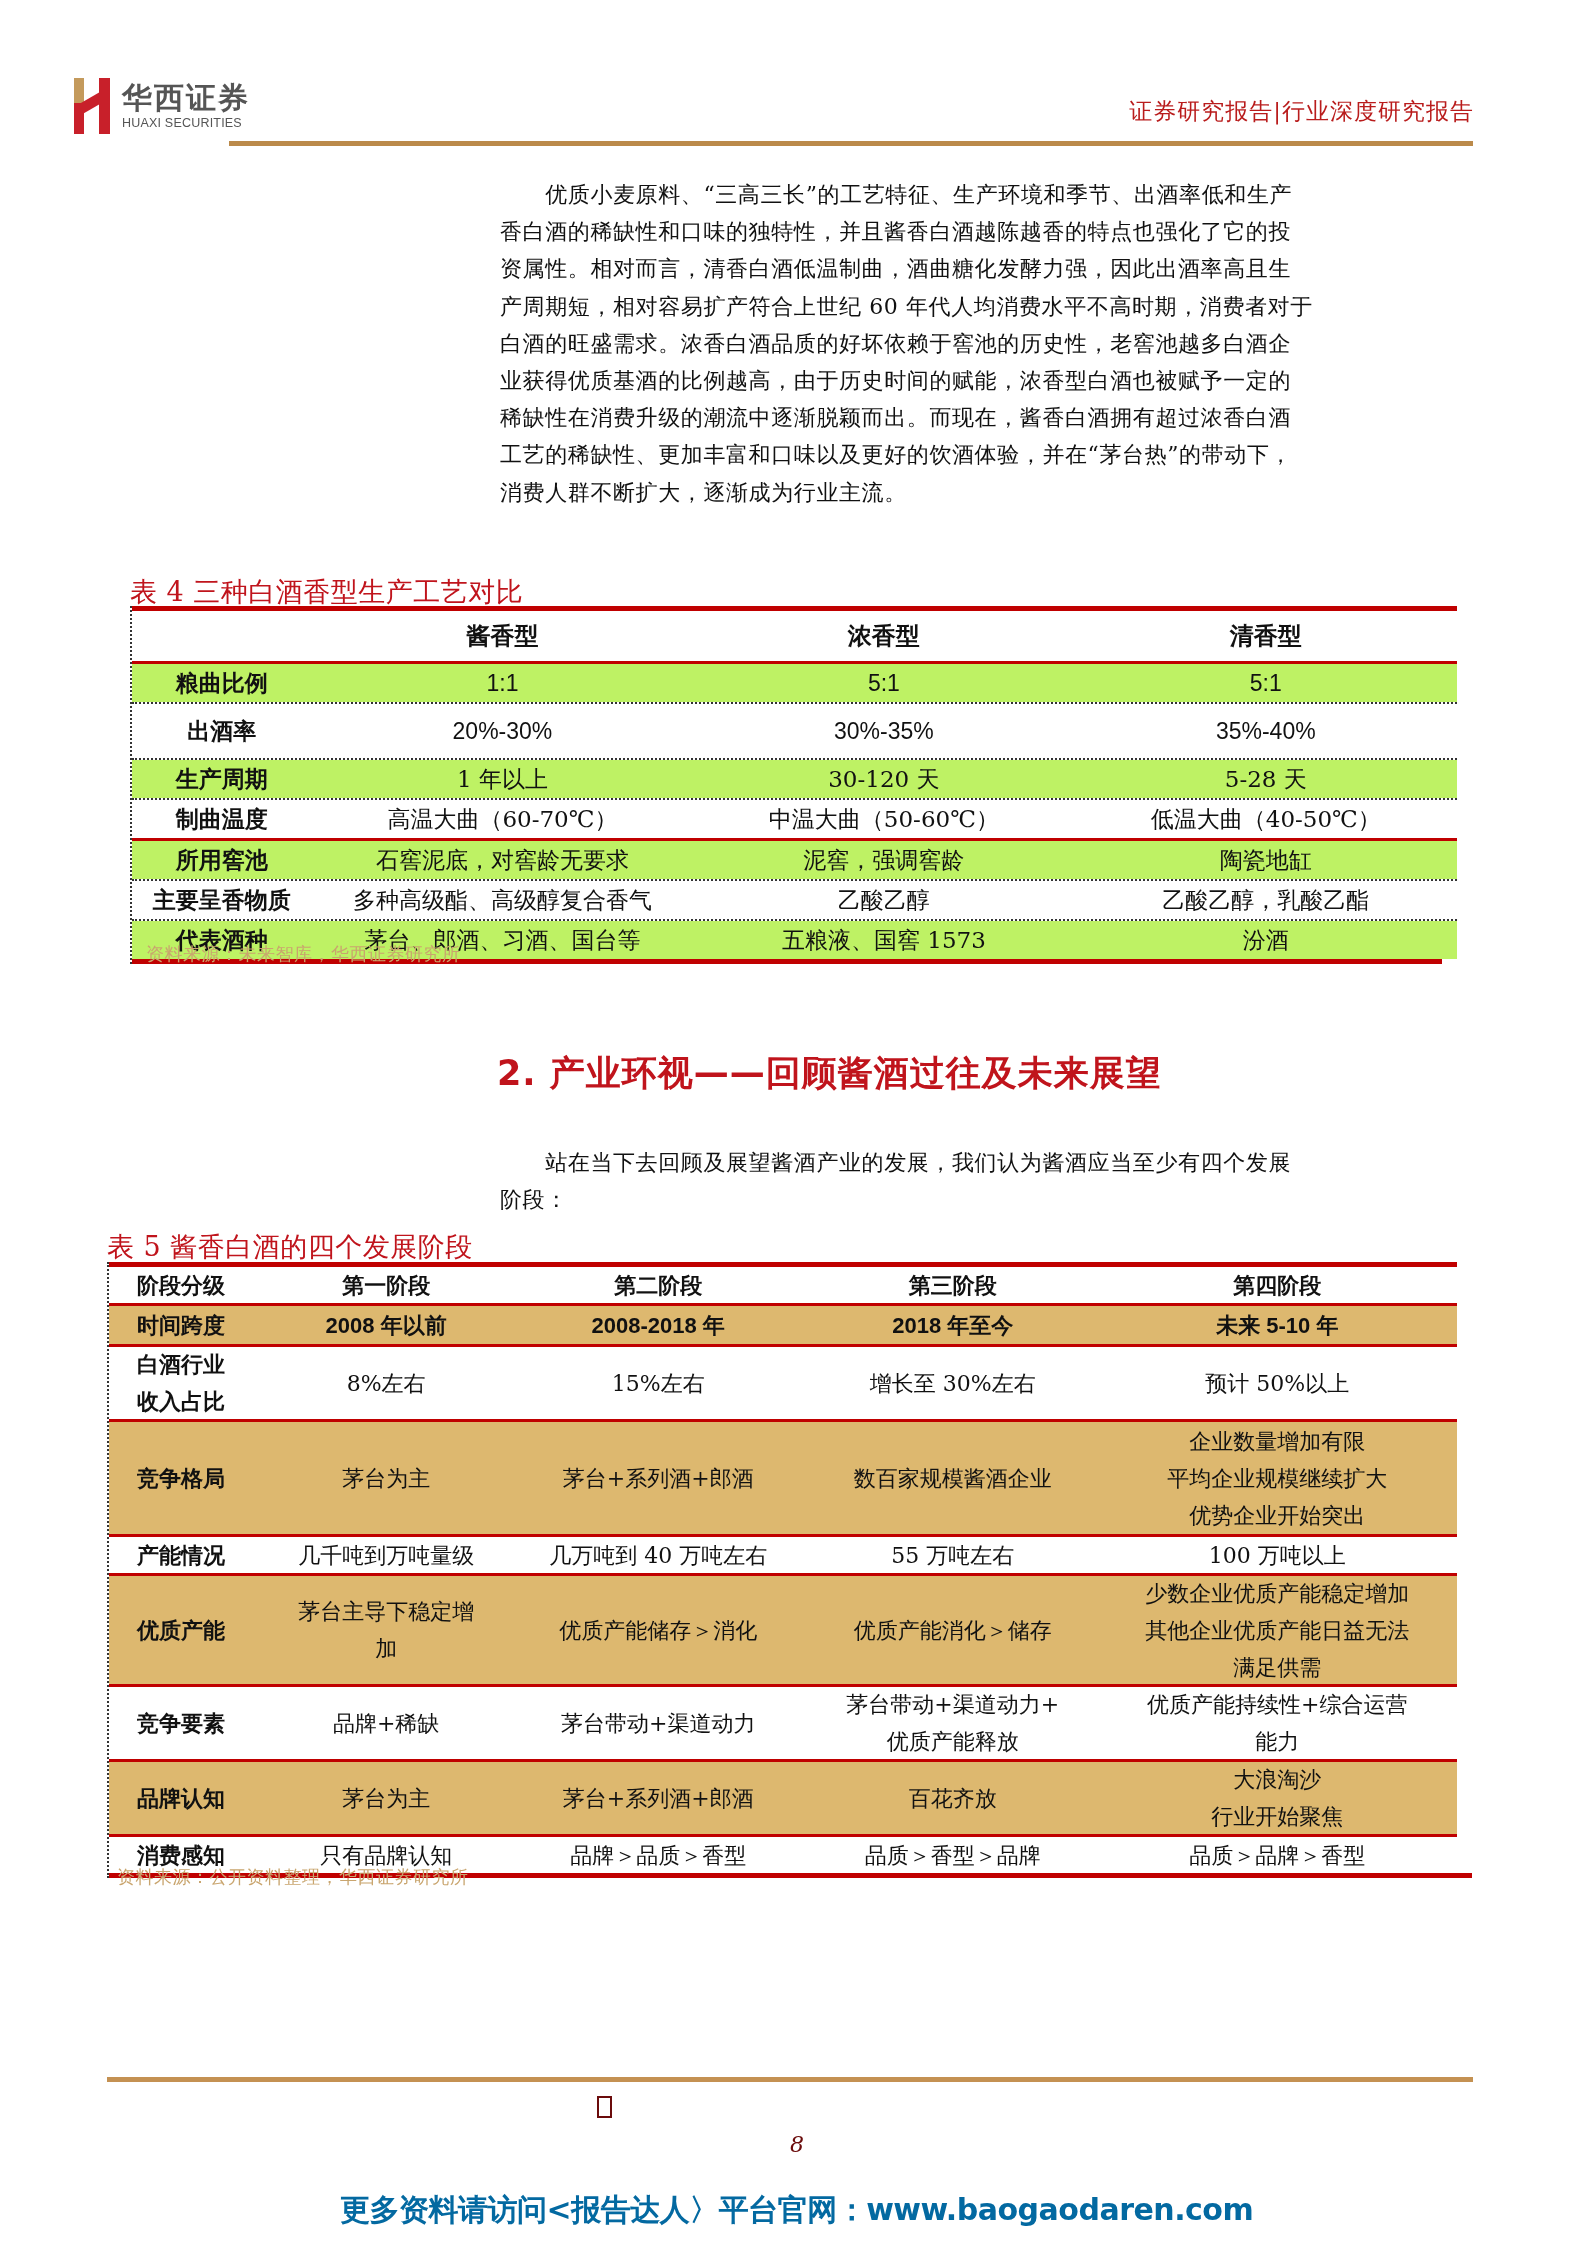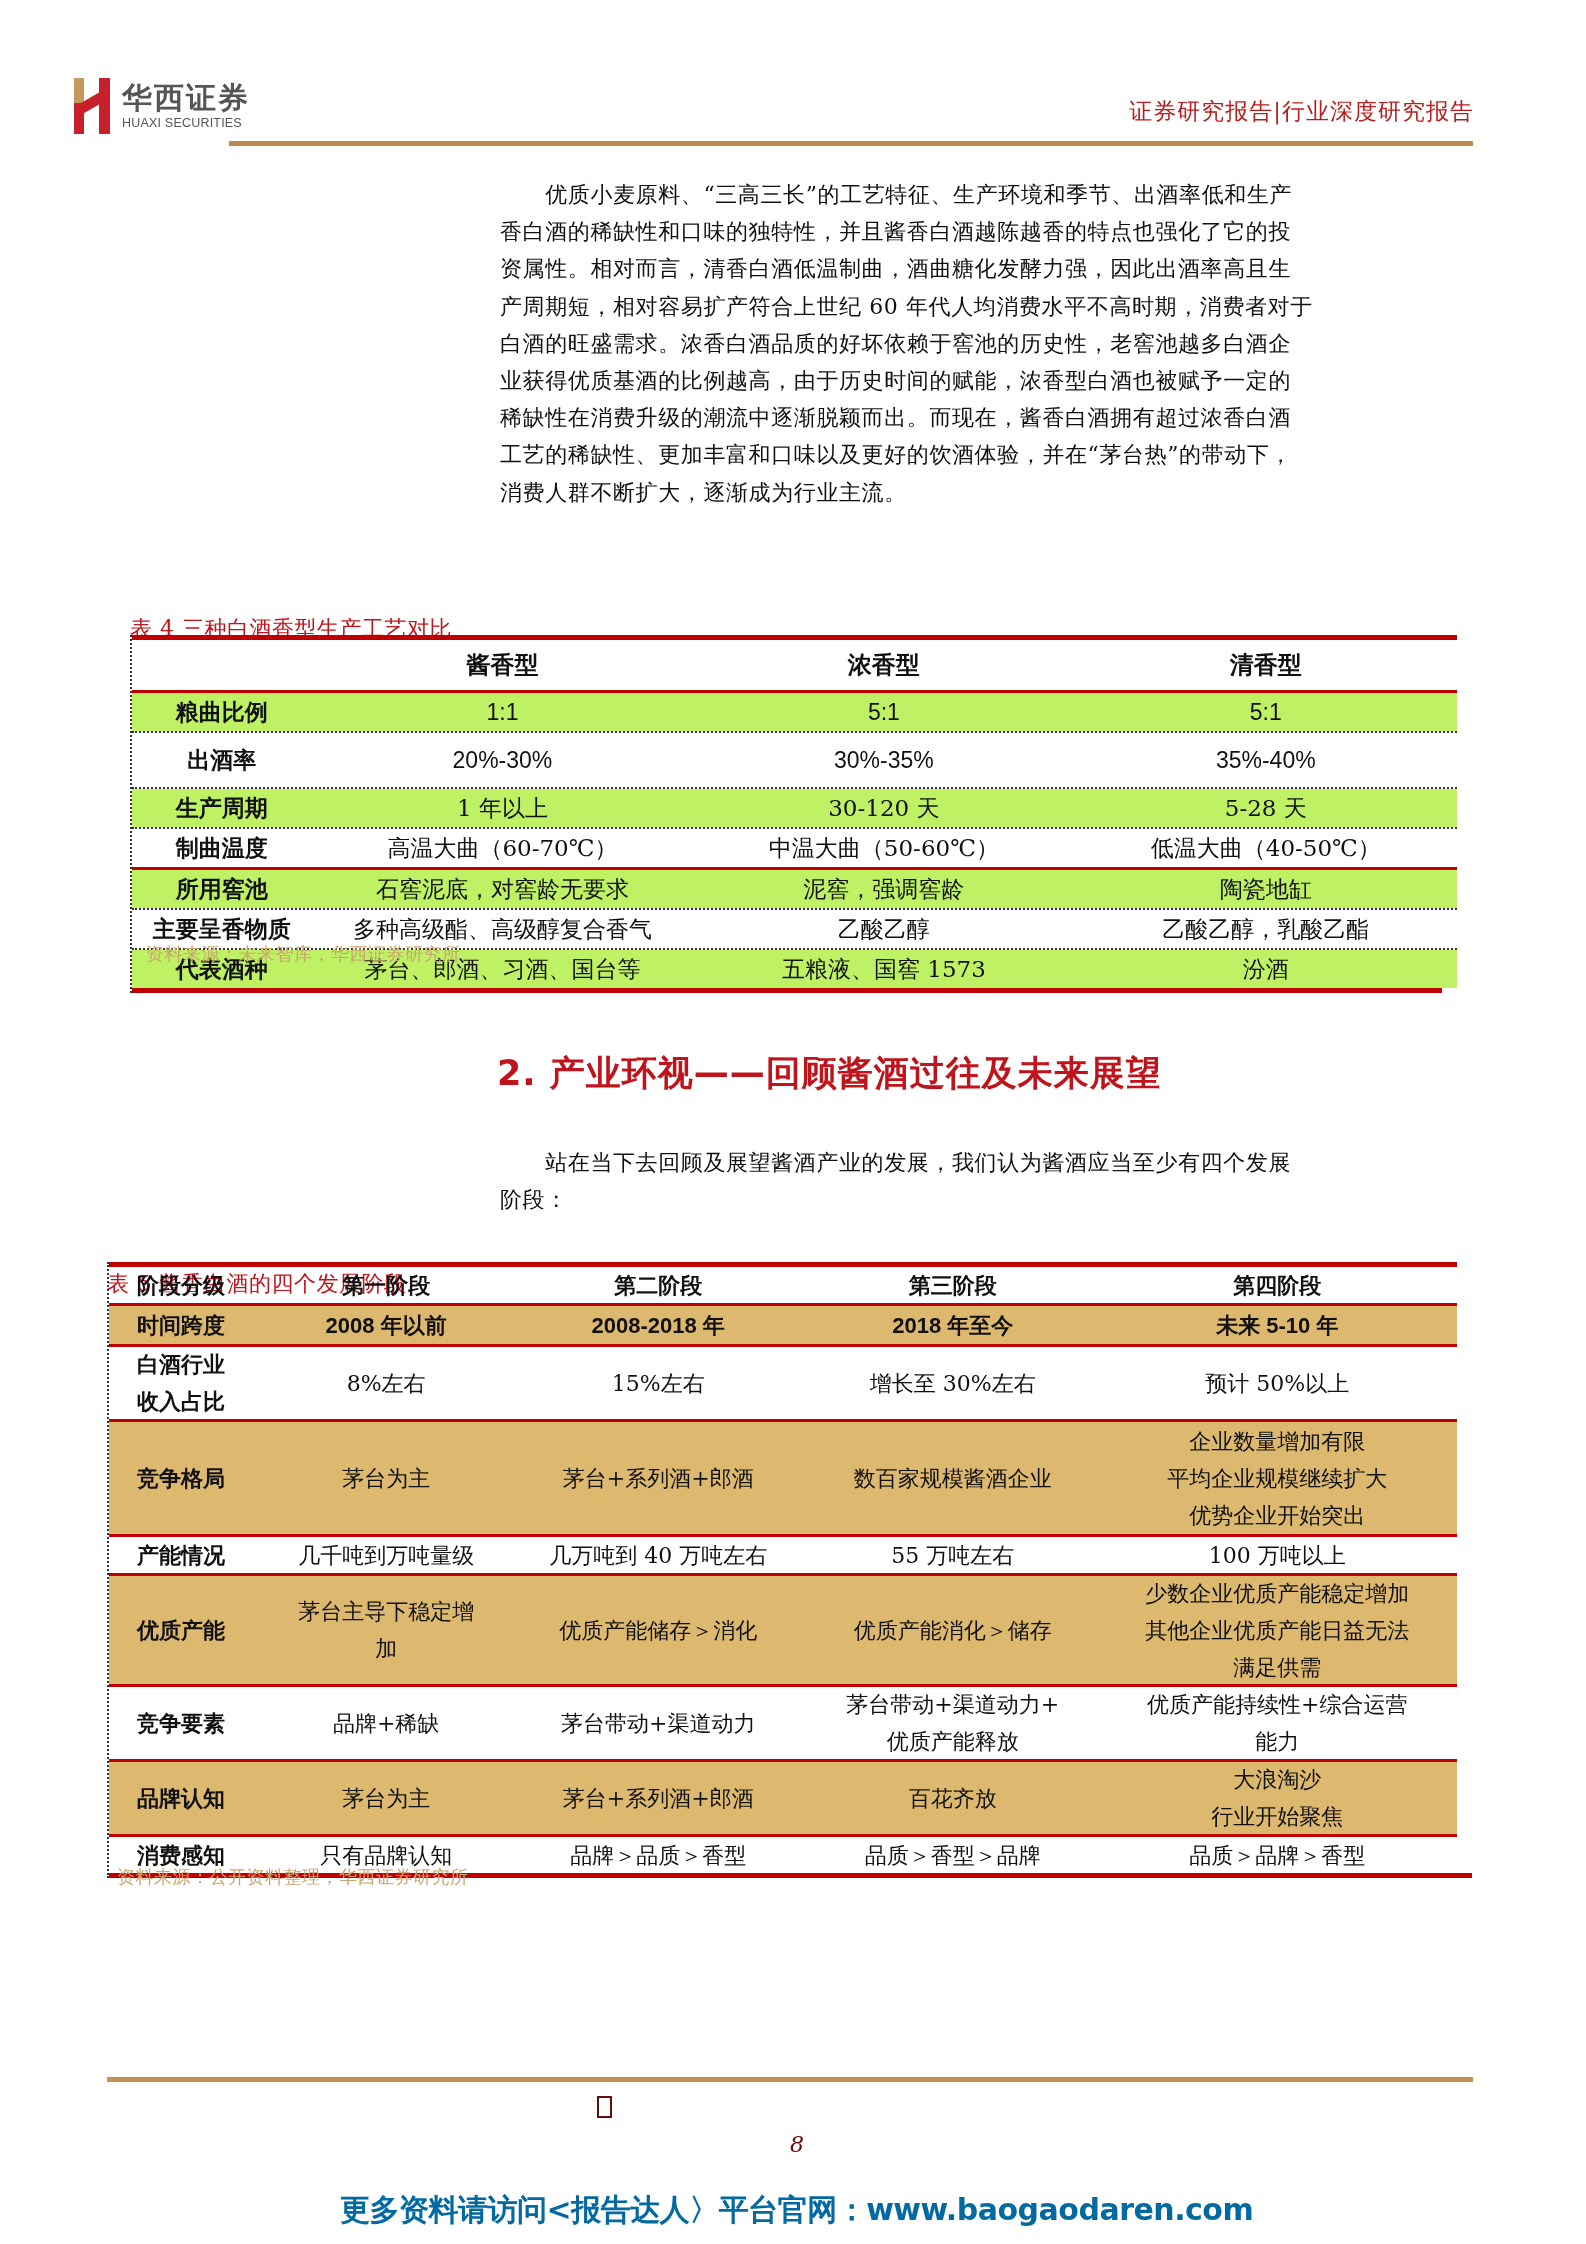--- a/index.html
+++ b/index.html
@@ -15,25 +15,25 @@
   .logo-text { display: flex; flex-direction: column; }
   .logo-cn { font-family: "DejaVu Serif", serif; font-size: 30px; font-weight: bold; color: #555; letter-spacing: 2px; line-height: 34px; }
   .logo-en { font-family: "Liberation Sans", sans-serif; font-size: 12.5px; color: #555; letter-spacing: 0.2px; line-height: 16px; }
   .header-rule { position: absolute; left: 229px; top: 141px; width: 1244px; height: 5px; background: #bb8a4a; }
   .header-title { position: absolute; right: 112px; top: 96px; font-size: 23px; color: #b91c1c; letter-spacing: 1px; }
 
   
   .para { position: absolute; left: 500px; width: 1012px; font-size: 22px; line-height: 37.2px; letter-spacing: 0.6px; color: #111; text-align: justify; }
   .para .line { display: block; white-space: nowrap; }
 
-  .caption { position: absolute; font-size: 22px; color: #c0141c; letter-spacing: 0.5px; margin-top: 40px; }
+  .caption { position: absolute; font-size: 27px; color: #c0141c; letter-spacing: 0.5px; }
   .source { position: absolute; font-size: 18px; color: #c9a56e; letter-spacing: 0.5px; }
 
   
-  .t4 { position: absolute; left: 130px; top: 606px; width: 1327px; border-left: 2px dotted #333; margin-top: 29px; }
+  .t4 { position: absolute; left: 130px; top: 606px; width: 1327px; border-left: 2px dotted #333; }
   .t4 .row { display: flex; align-items: center; height: 38px; font-size: 23px; }
   .t4 .row.gold { background: #bef264; }
   .t4 .c0 { width: 180px; text-align: center; font-weight: bold; }
   .t4 .c1 { width: 382px; text-align: center; }
   .t4 .c2 { width: 382px; text-align: center; }
   .t4 .c3 { width: 383px; text-align: center; }
   .t4 .hdr { height: 50px; font-weight: bold; font-size: 24px; }
   .t4 .hdr .c1, .t4 .hdr .c2, .t4 .hdr .c3 { font-weight: bold; }
   .red-line { height: 5px; background: #c00000; }
   .red-thin { height: 3px; background: #c00000; }

